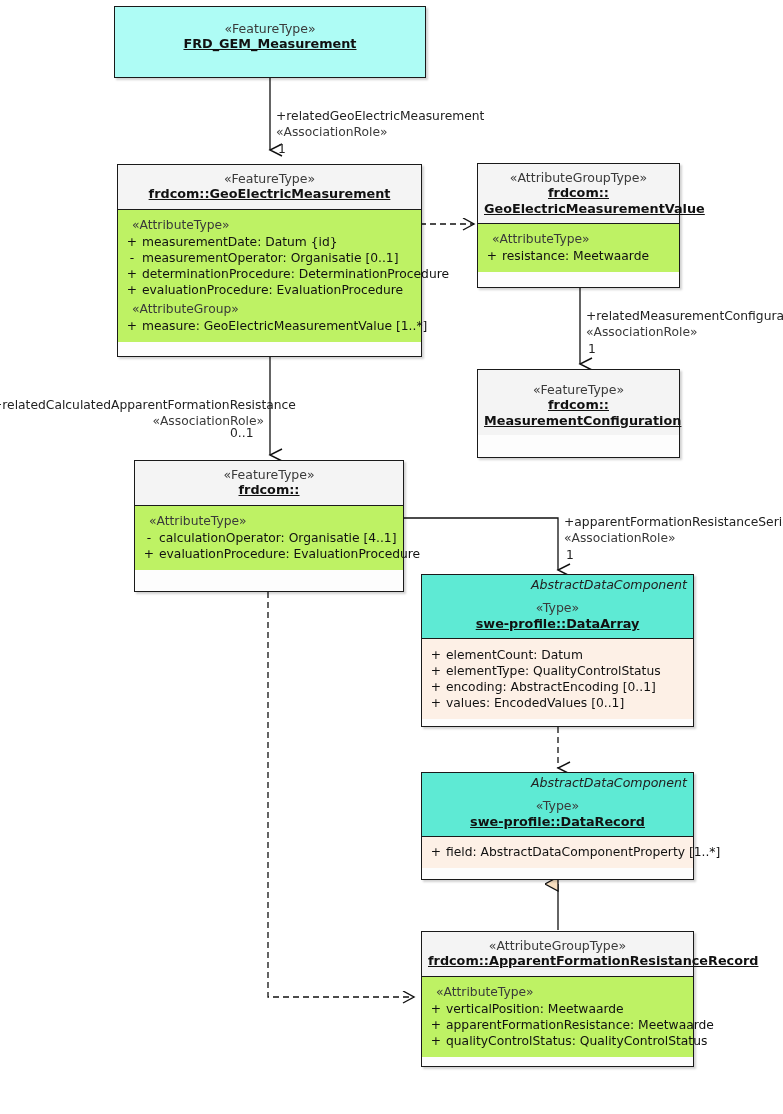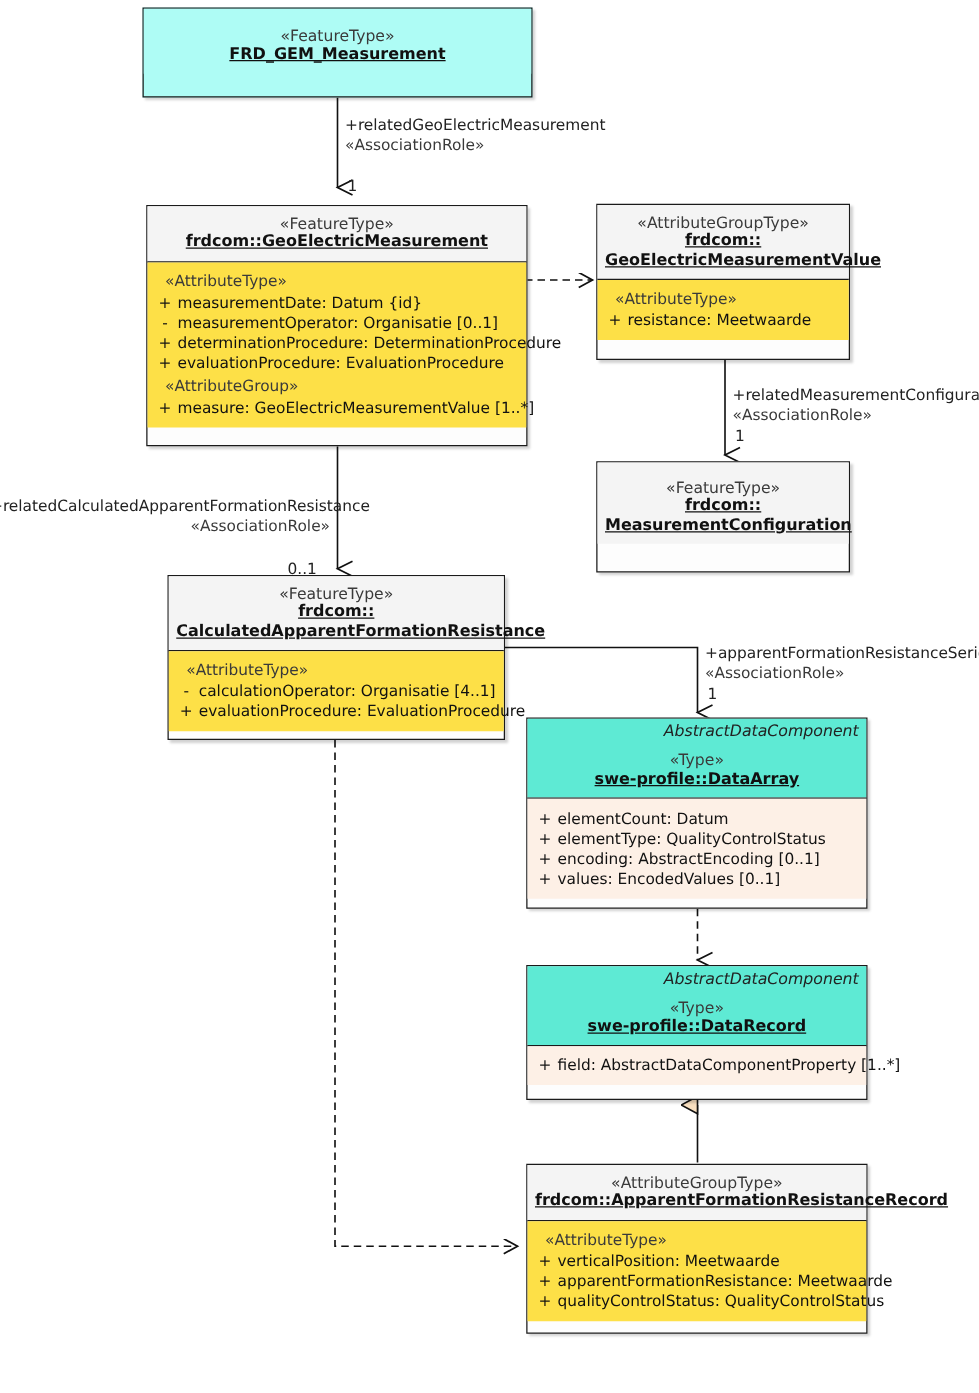--- a/index.html
+++ b/index.html
@@ -41,21 +41,21 @@
   .uml .head {
     padding: 6px 6px 7px 6px;
     text-align: center;
     line-height: 1.22;
   }
   .uml .divider {
     border-top: 1.6px solid #1a1a1a;
   }
   .uml .body {
     padding: 7px 4px 8px 4px;
-    background: #fde047;
+    background: #bef264;
   }
 
   .stereo {
     font-size: 12.5px;
     color: #3a3a3a;
     white-space: nowrap;
   }
   .cname {
     font-size: 12.8px;
     font-weight: bold;
@@ -183,21 +183,21 @@
     </g>
   </svg>
 
   <div class="uml fill-cyan" style="left:114px; top:6px; width:312px; height:72px;">
     <div class="head" style="padding-top:14px;">
       <div class="stereo">«FeatureType»</div>
       <div class="cname">FRD_GEM_Measurement</div>
     </div>
   </div>
 
-  <div class="elabel" style="left:276px; top:92px;">
+  <div class="elabel" style="left:276px; top:108px;">
     <span class="role">+relatedGeoElectricMeasurement</span>
     <span class="stereolab">«AssociationRole»</span>
   </div>
   <div class="mult" style="left:278px; top:142px;">1</div>
 
   <div class="uml fill-gray" style="left:117px; top:164px; width:305px; height:193px;">
     <div class="head">
       <div class="stereo">«FeatureType»</div>
       <div class="cname">frdcom::GeoElectricMeasurement</div>
     </div>
@@ -255,27 +255,26 @@
       <div class="stereo">«FeatureType»</div>
       <div class="cname">frdcom::</div>
       <div class="cname">MeasurementConfiguration</div>
     </div>
   </div>
 
   <div class="elabel rightal" style="left:-8px; top:397px; width:272px;">
     <span class="role">+relatedCalculatedApparentFormationResistance</span>
     <span class="stereolab">«AssociationRole»</span>
   </div>
-  <div class="mult" style="left:230px; top:448px;">0..1</div>
+  <div class="mult" style="left:230px; top:426px;">0..1</div>
 
   <div class="uml fill-gray" style="left:134px; top:460px; width:270px; height:132px;">
     <div class="head">
       <div class="stereo">«FeatureType»</div>
       <div class="cname">frdcom::</div>
-      <div class="cname">CalculatedApparentFormationResistance</div>
     </div>
     <div class="divider"></div>
     <div class="body">
       <div class="grp">«AttributeType»</div>
       <div class="attr">
         <span class="vis">-</span>
         <span class="sig">calculationOperator: Organisatie [4..1]</span>
       </div>
       <div class="attr">
         <span class="vis">+</span>

